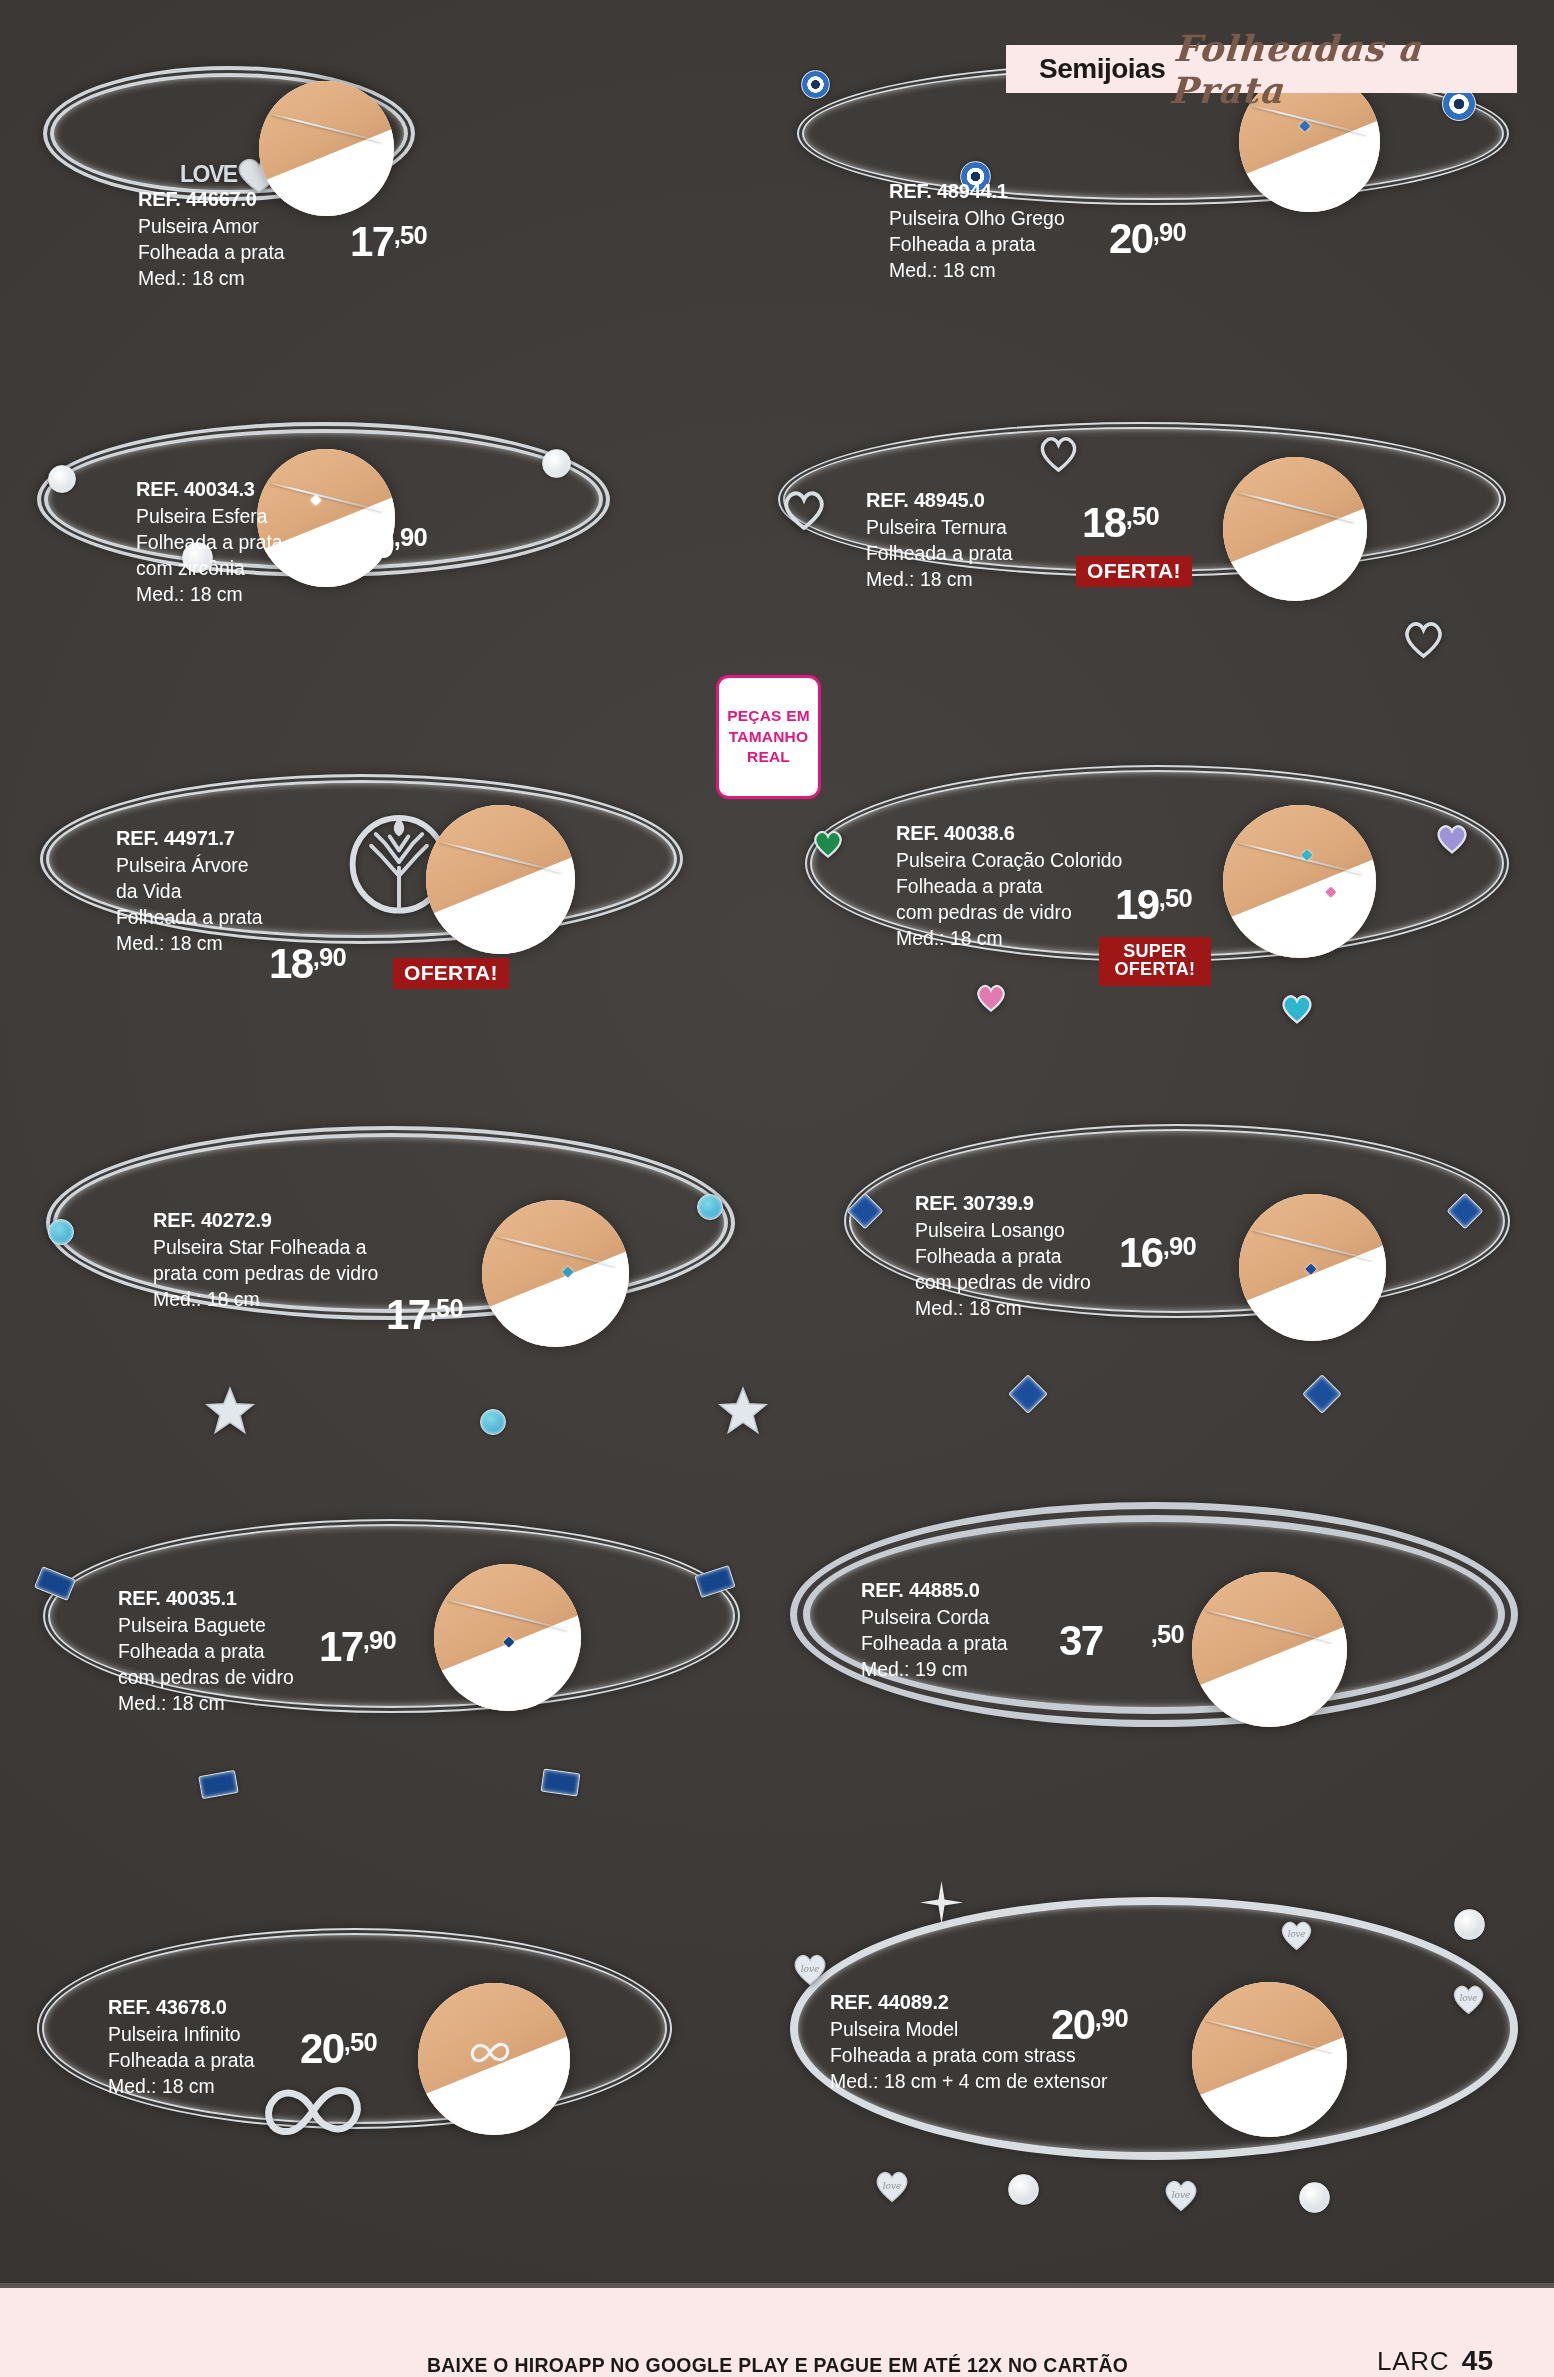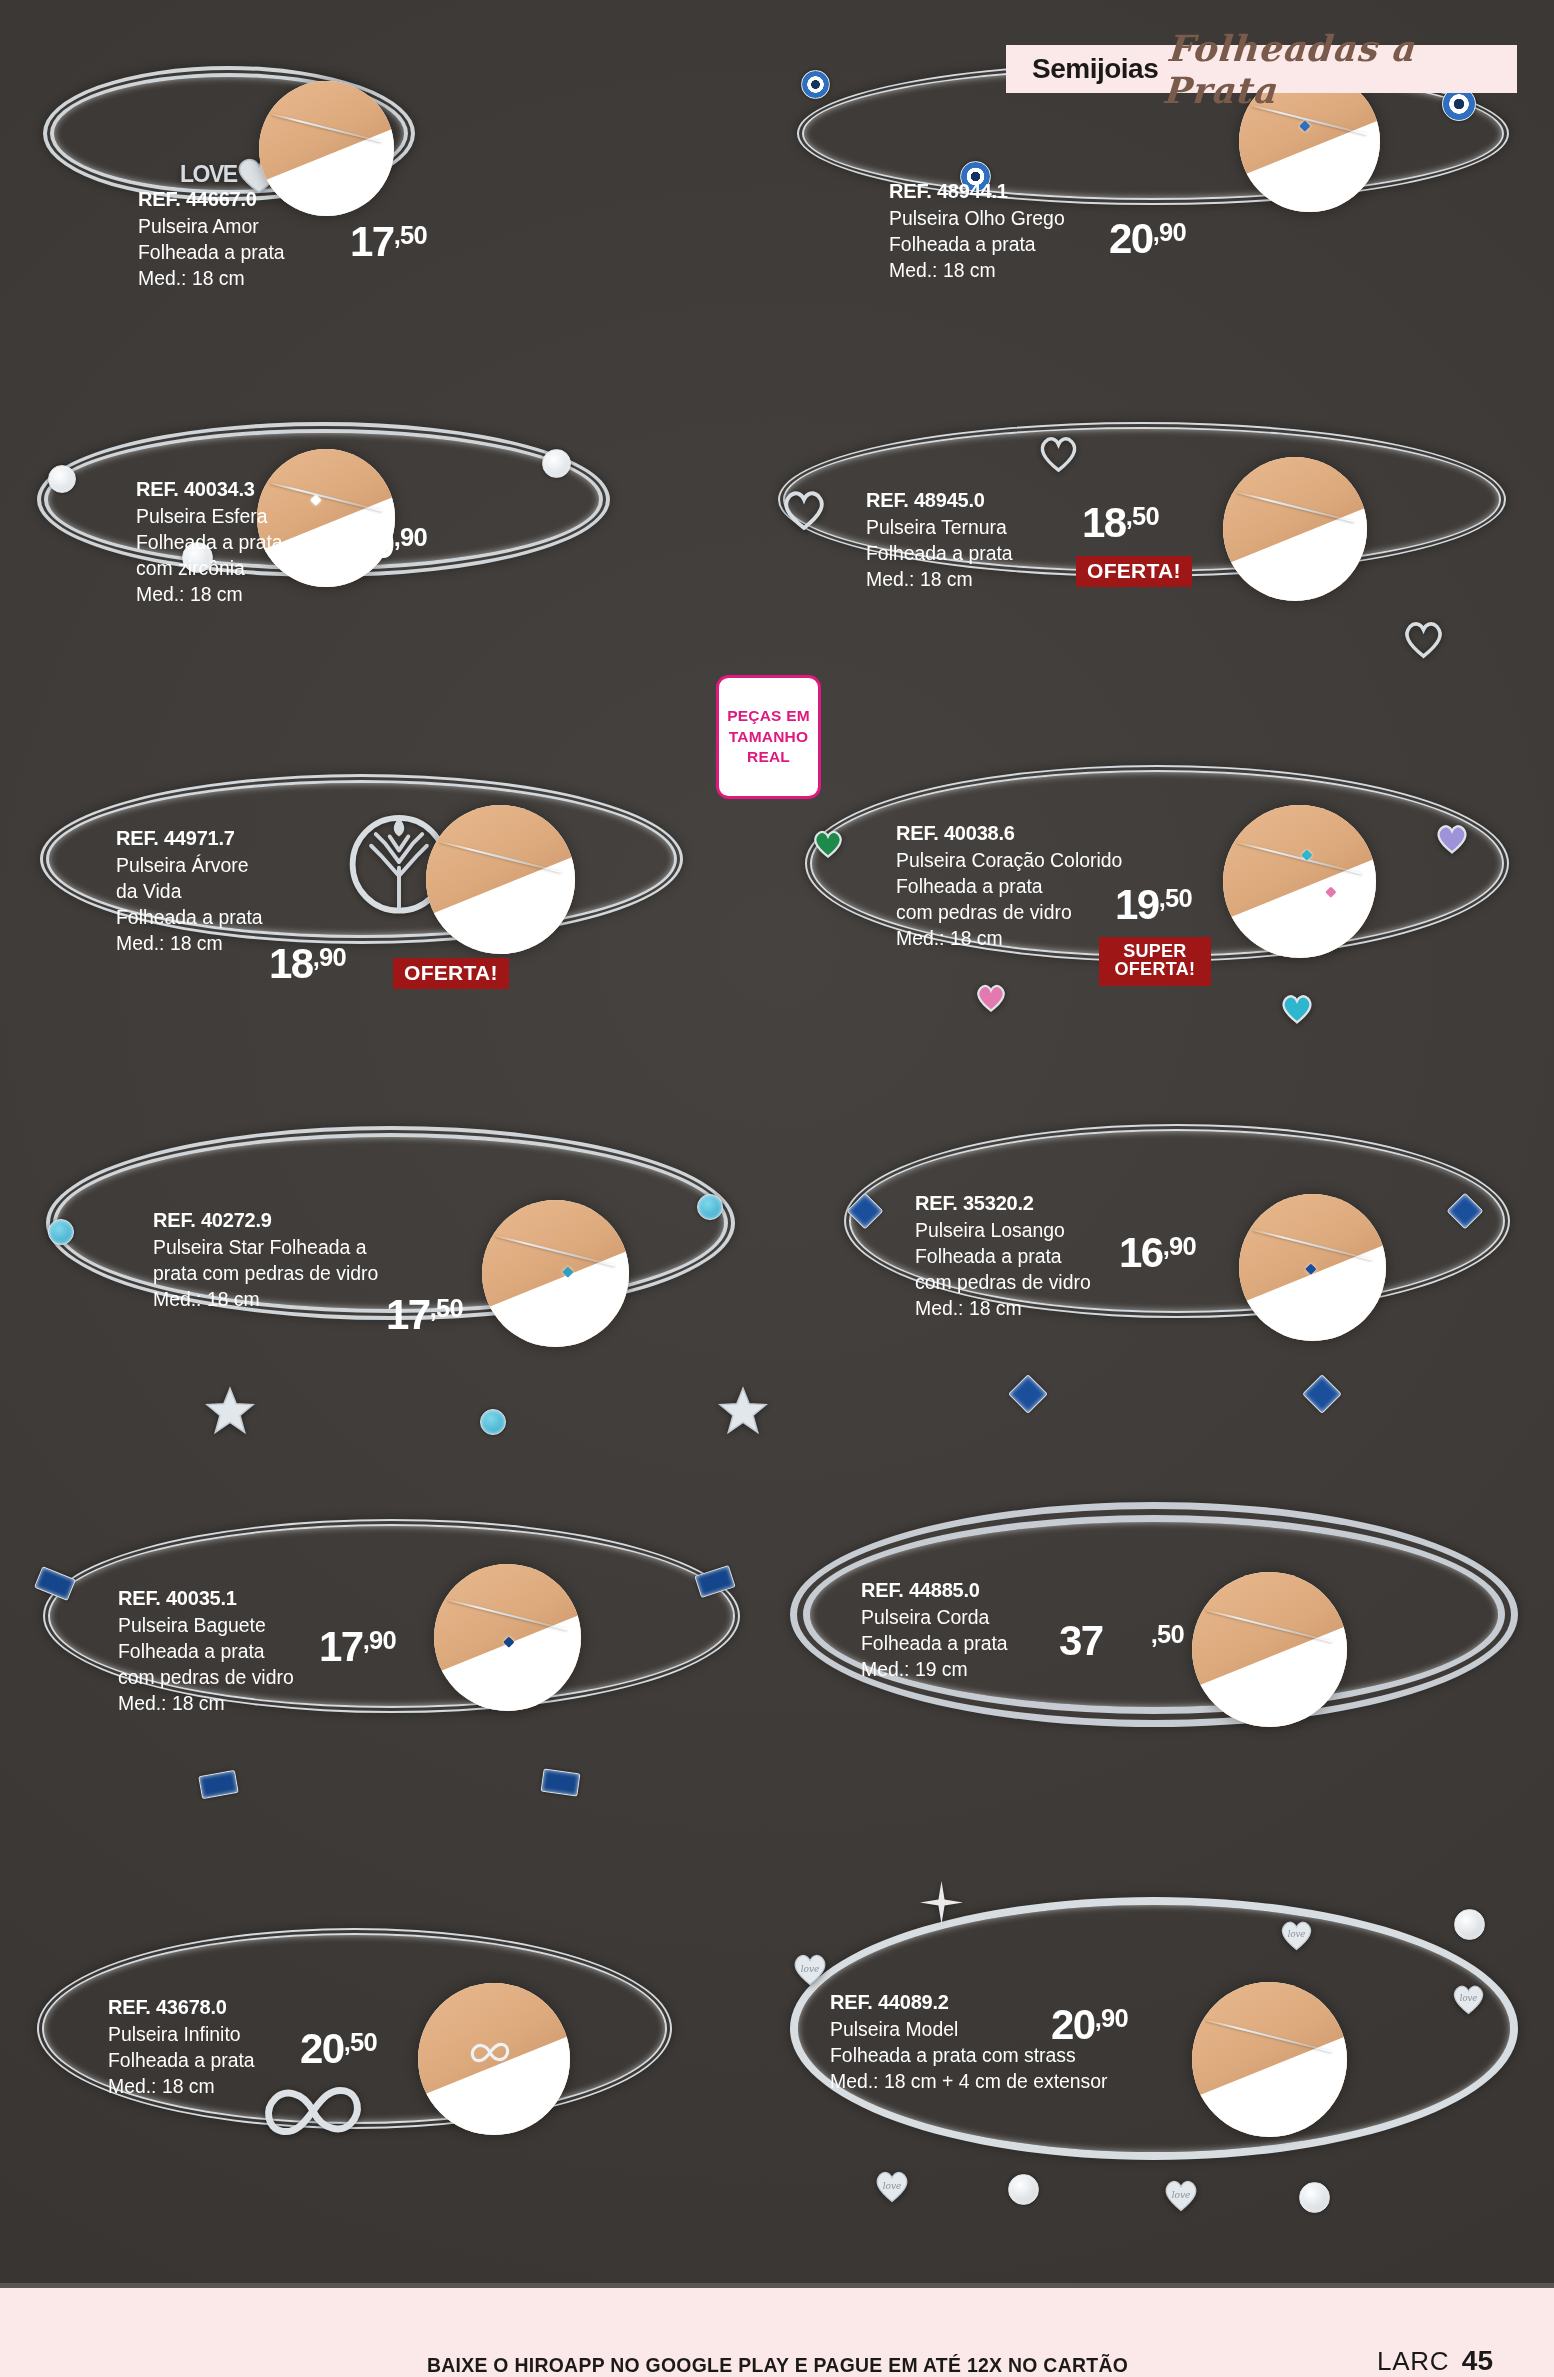--- a/index.html
+++ b/index.html
@@ -16,21 +16,21 @@
       radial-gradient(ellipse 140% 90% at 50% 40%, #45423f 0%, #3b3835 55%, #332f2d 100%);
     overflow: hidden;
   }
 
   
   .header-band {
     position: absolute;
     top: 45px; left: 1006px; width: 511px; height: 48px;
     background: #fbe9ea;
     display: flex; align-items: center;
-    padding-left: 26px;
+    padding-left: 33px;
     z-index: 40;
   }
   .header-band .h1 {
     font-size: 28px; font-weight: 700; color: #1c1a19;
     letter-spacing: -0.5px;
   }
   .header-band .h2 {
     font-family: "DejaVu Serif", serif;
     font-style: italic; font-weight: 700;
     font-size: 36px; color: #7a5a4a;
@@ -402,21 +402,21 @@
   <div class="stone" style="left:1452px; top:1198px; width:26px; height:26px; transform:rotate(45deg); background:#1b4f9c;"></div>
   <div class="stone" style="left:1014px; top:1380px; width:28px; height:28px; transform:rotate(45deg); background:#1b4f9c;"></div>
   <div class="stone" style="left:1308px; top:1380px; width:28px; height:28px; transform:rotate(45deg); background:#1b4f9c;"></div>
   <div class="photo" style="left:1239px; top:1194px; width:147px; height:147px;">
     <div class="skin"></div>
       <div class="wedge"></div>
       <div class="braclet"></div>
     <div class="gem" style="left:46%; top:48%; background:#1b4f9c;"></div>
   </div>
   <div class="info" style="left:915px; top:1192px; width:263px;">
-    <div class="ref">REF. 35320.2</div>
+    <div class="ref">REF. 30739.9</div>
     <div class="desc">Pulseira Losango
 Folheada a prata
 com pedras de vidro
 Med.: 18 cm</div>
   </div>
   <div class="price" style="left:1119px; top:1232px;">
     <span class="int">16</span>
     <span class="cents">,90</span>
   </div>
 

